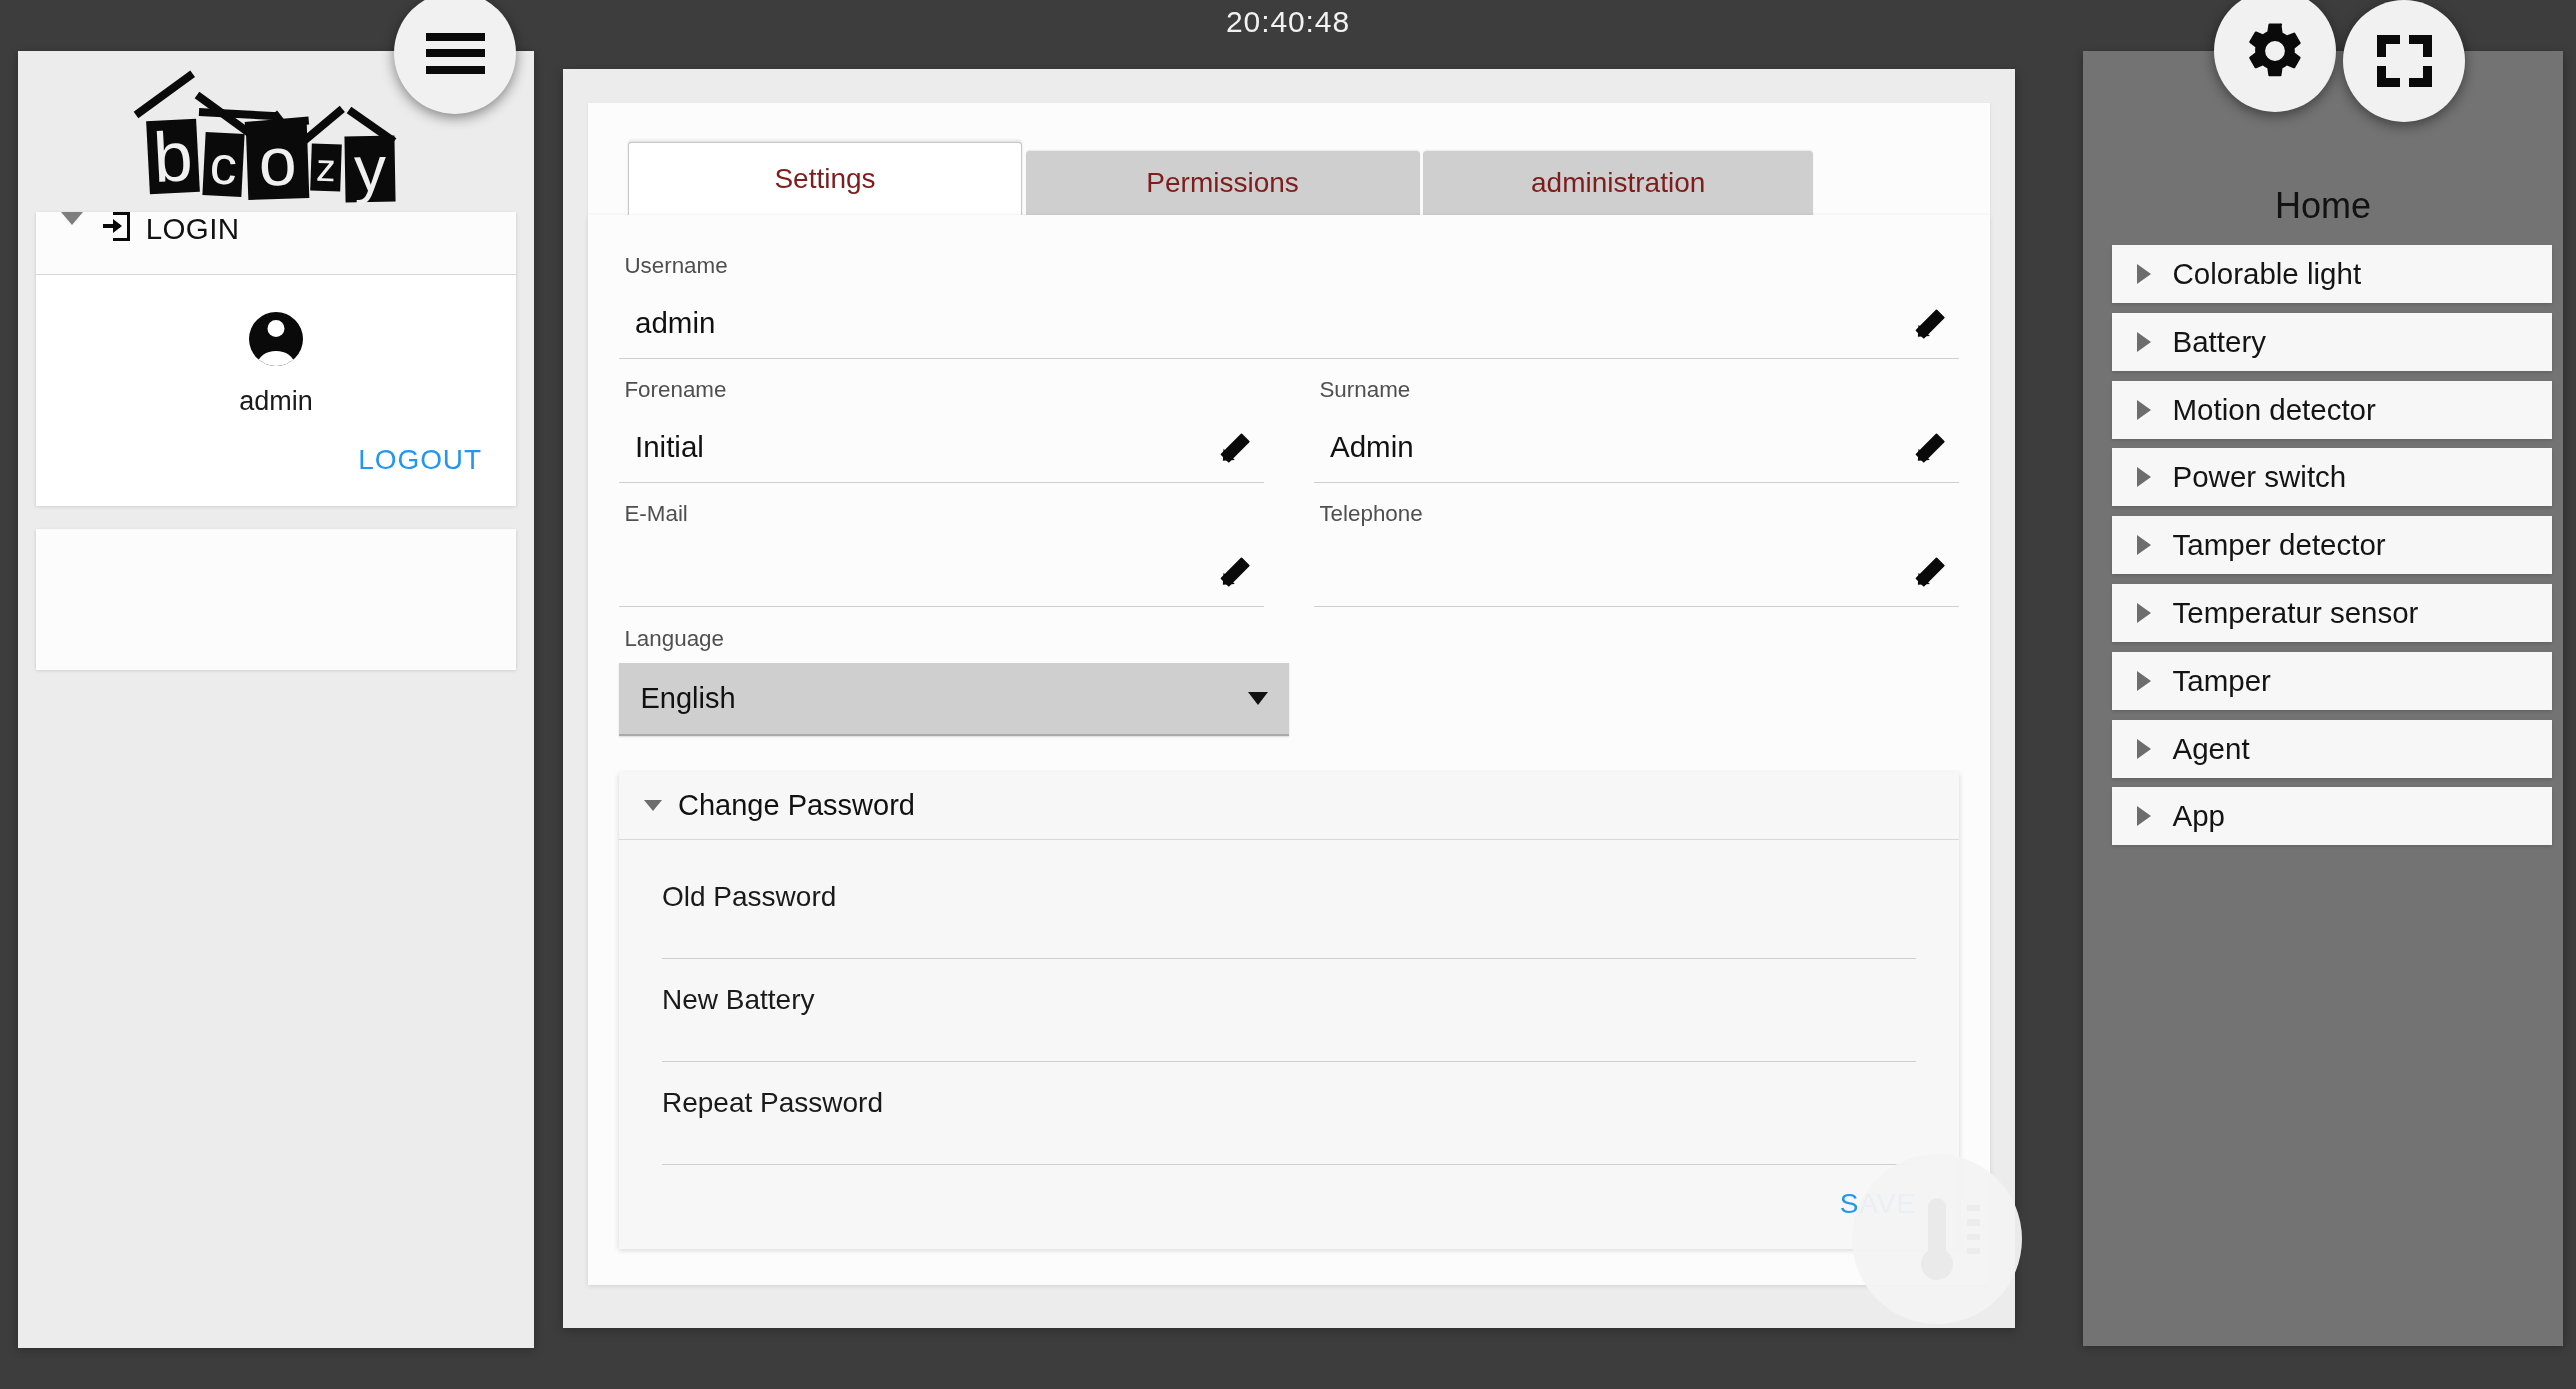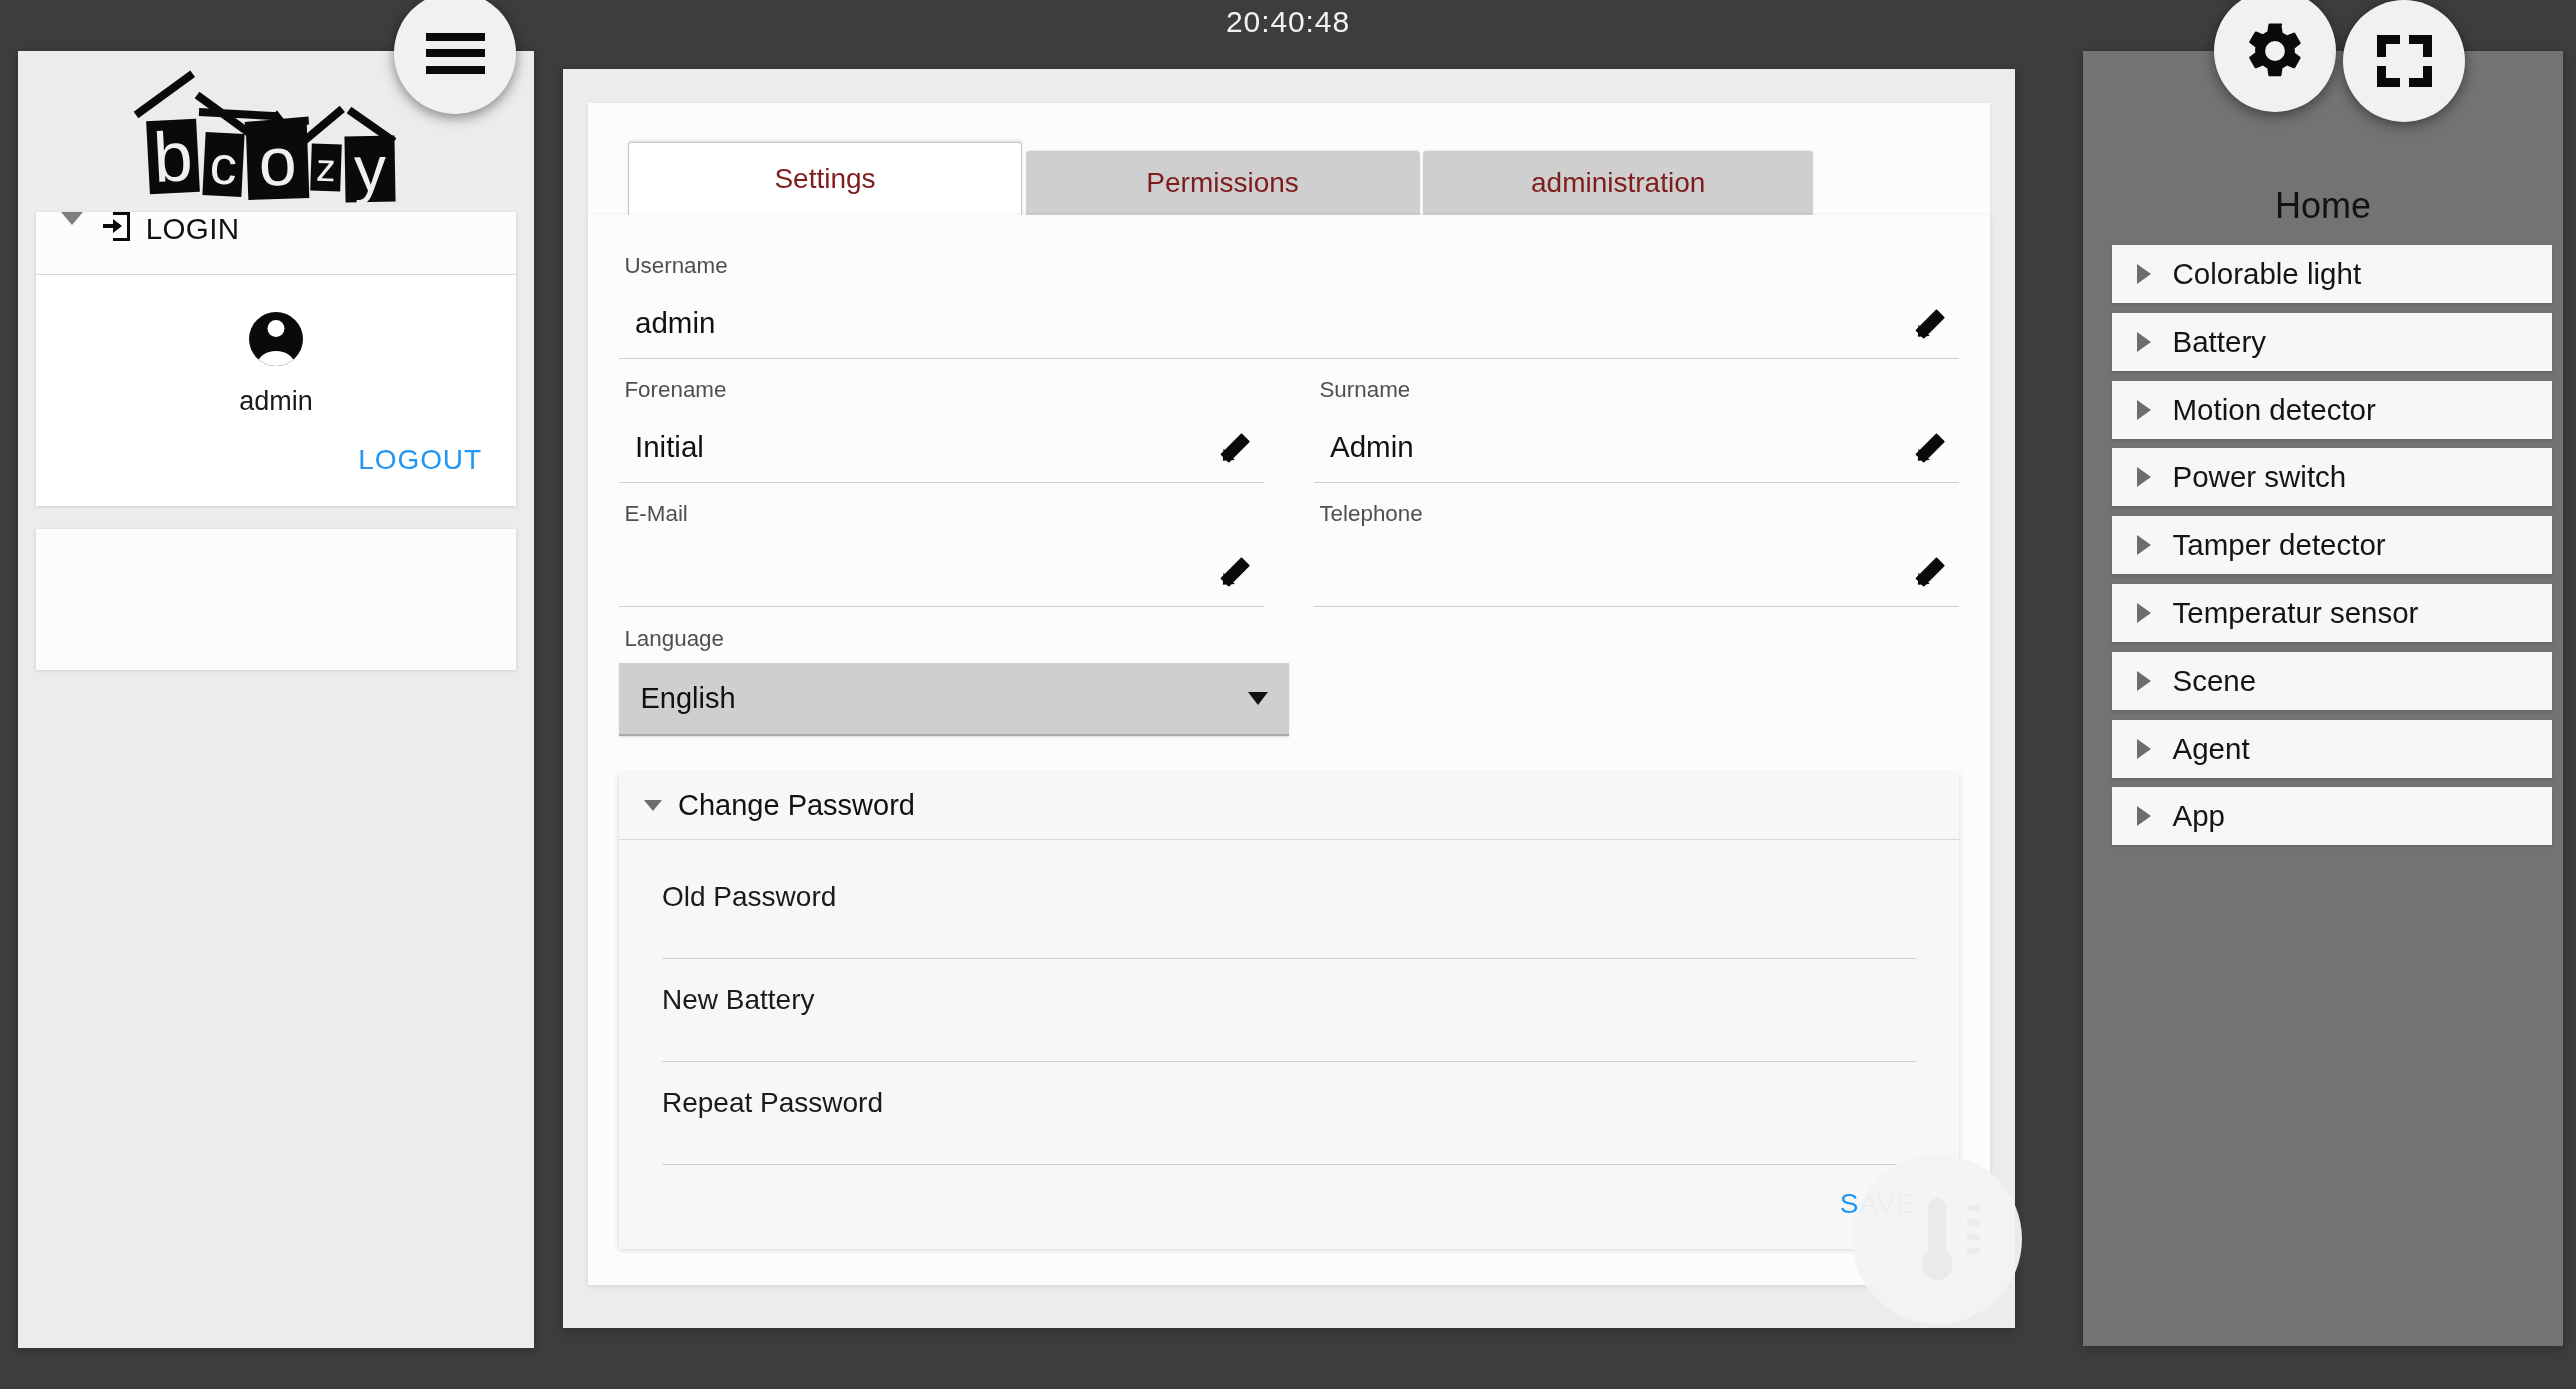--- a/index.html
+++ b/index.html
@@ -456,21 +456,21 @@
       <div class="dev-item">
         <div class="tri-right"></div>
         <div class="dev-label">Tamper detector</div>
       </div>
       <div class="dev-item">
         <div class="tri-right"></div>
         <div class="dev-label">Temperatur sensor</div>
       </div>
       <div class="dev-item">
         <div class="tri-right"></div>
-        <div class="dev-label">Scene</div>
+        <div class="dev-label">Tamper</div>
       </div>
       <div class="dev-item">
         <div class="tri-right"></div>
         <div class="dev-label">Agent</div>
       </div>
       <div class="dev-item">
         <div class="tri-right"></div>
         <div class="dev-label">App</div>
       </div>
     </div>

